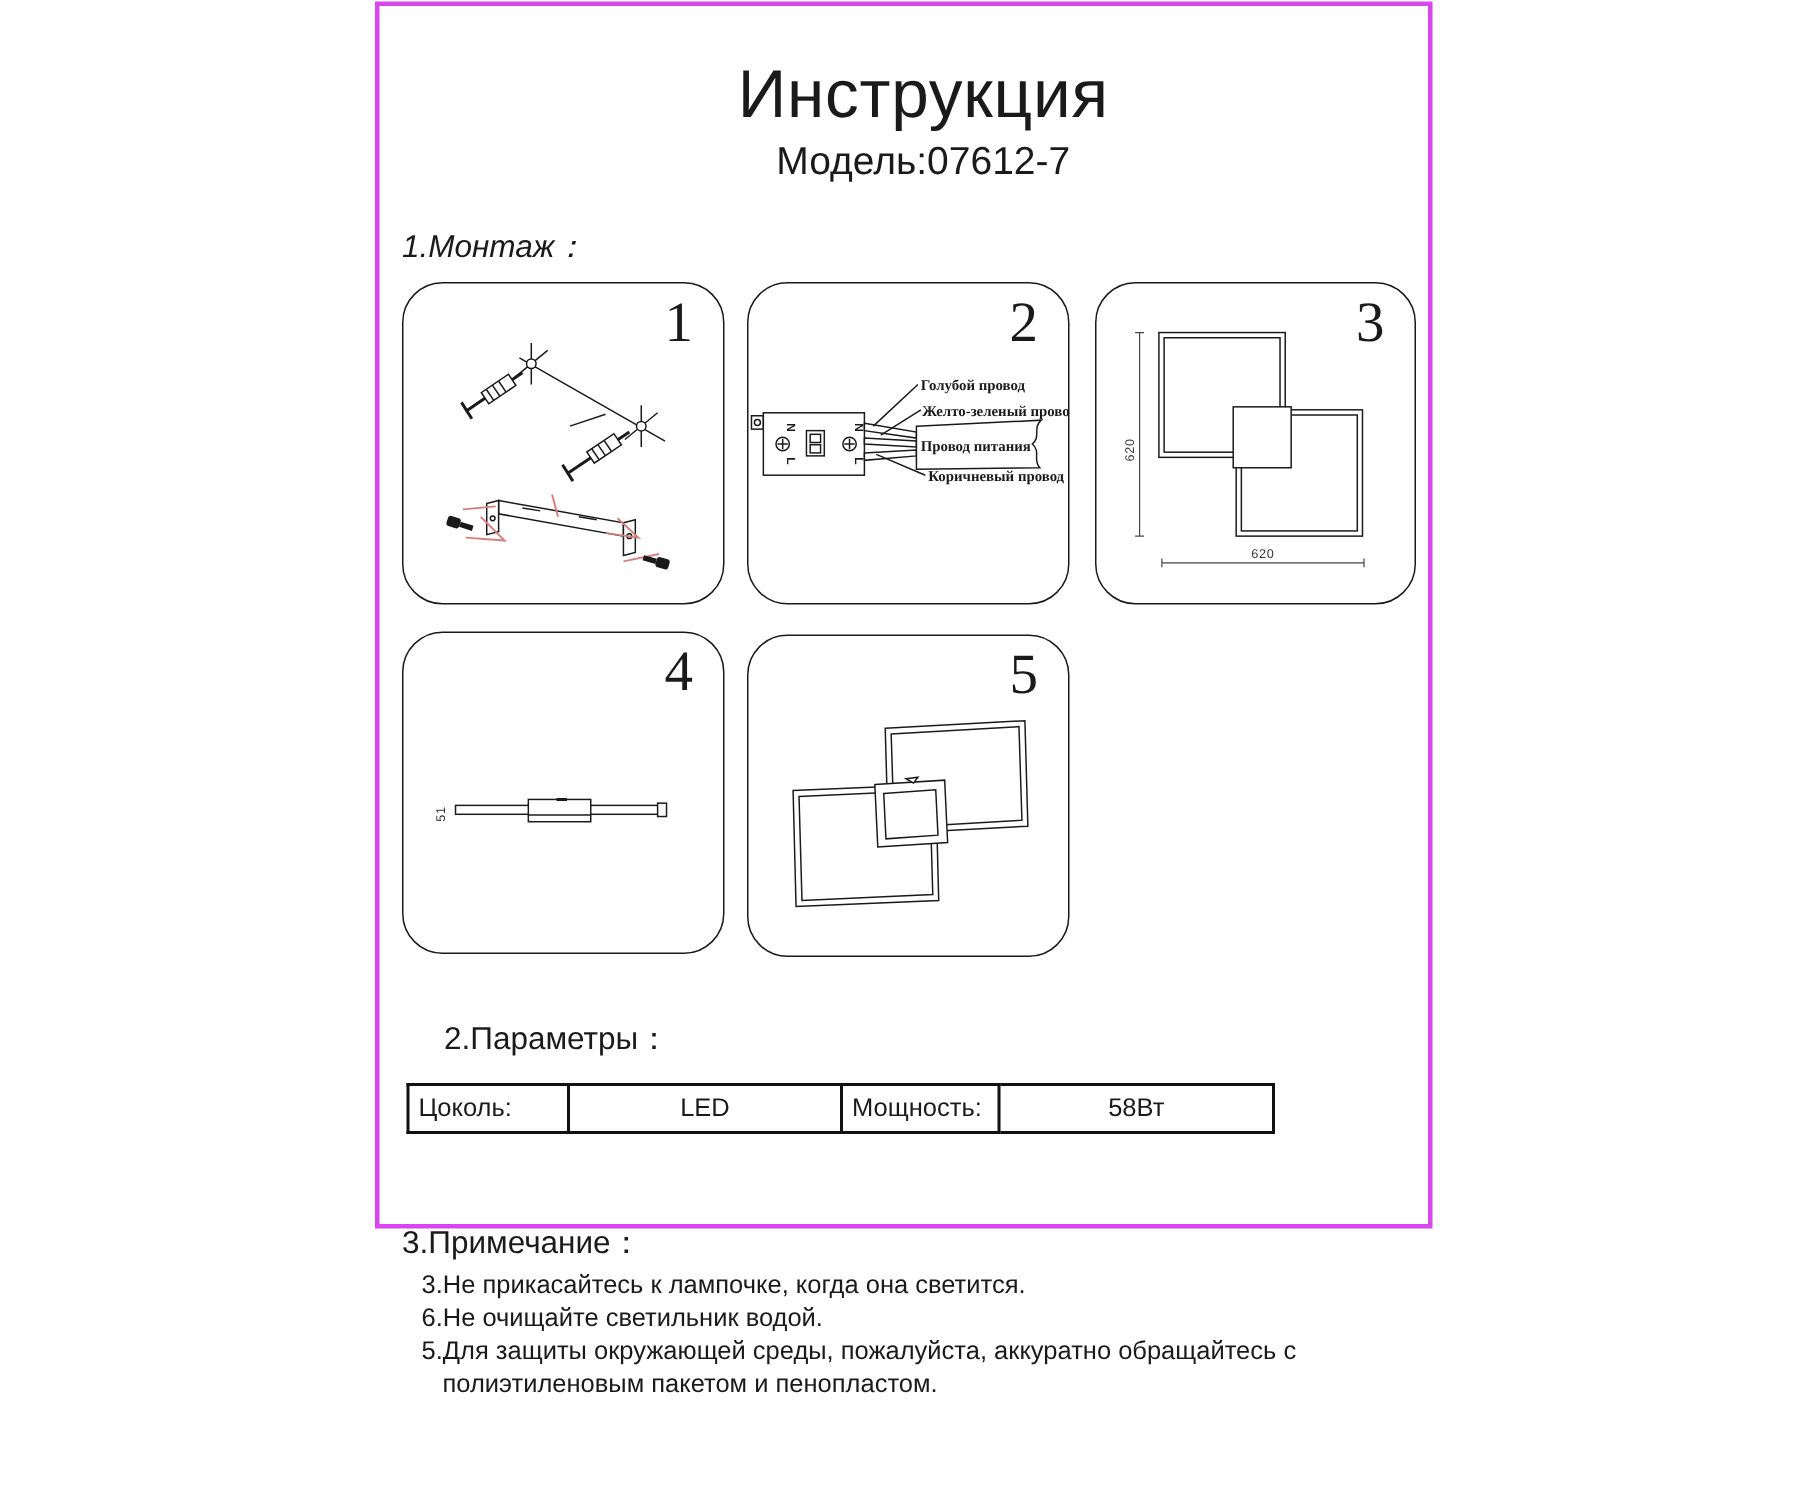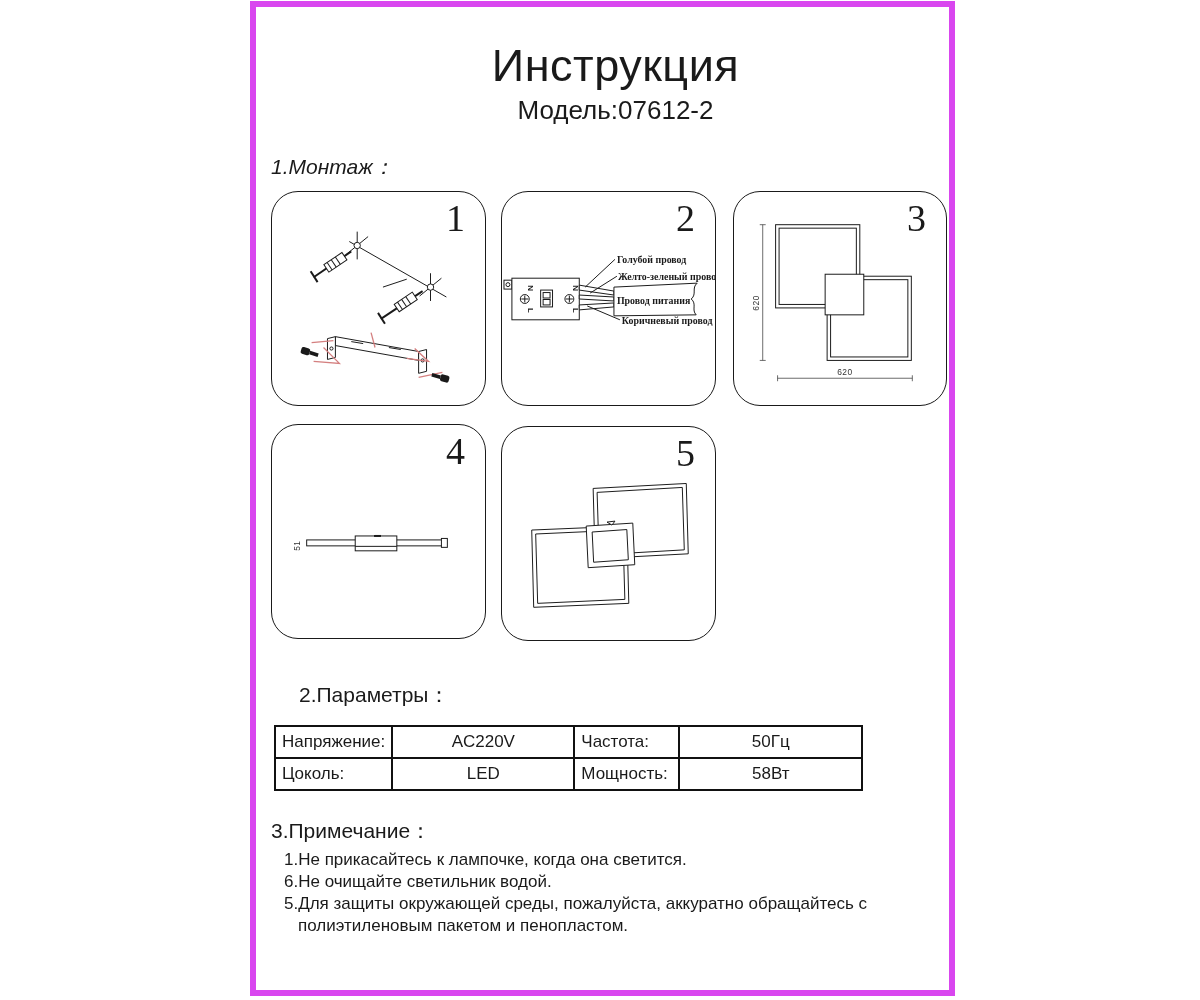--- a/index.html
+++ b/index.html
@@ -1,17 +1,17 @@
 <!DOCTYPE html>
 <html><head>
 <meta charset="utf-8">
 <style>
   html,body{margin:0;padding:0;background:#ffffff;}
   body{width:1200px;height:1000px;position:relative;font-family:"Liberation Sans",sans-serif;color:#1a1a1a;}
-  .page{position:absolute;left:250px;top:1px;width:705px;height:995px;border:6px solid #d946ef;box-sizing:border-box;background:#fff;}
+  .page{position:absolute;left:250px;top:1px;width:705px;height:818px;border:3px solid #d946ef;box-sizing:border-box;background:#fff;}
 
   .title-block{position:absolute;left:0;top:34px;width:100%;text-align:center;transform:translateX(13px);}
   .title{font-size:45px;line-height:1.1;letter-spacing:0.5px;}
   .model{font-size:26px;margin-top:4px;}
 
   .sec-heading{position:absolute;left:15px;font-size:21px;}
   .h-montage{top:146px;font-style:italic;}
   .h-params{top:674px;margin-left:28px;}
   .h-notes{top:810px;text-align:right;}
 
@@ -45,21 +45,21 @@
   .notes-list{position:absolute;left:28px;top:842px;width:650px;font-size:17px;line-height:22px;}
   .notes-list .note{padding-left:14px;text-indent:-14px;}
 </style>
 </head>
 <body>
 
 <div class="page">
 
   <div class="title-block">
     <div class="title">Инструкция</div>
-    <div class="model">Модель:07612-2</div>
+    <div class="model">Модель:07612-7</div>
   </div>
 
   <div class="sec-heading h-montage">1.Монтаж：</div>
 
   <div class="panel p1">
     <svg class="diag" viewBox="0 0 215 215">
       <line x1="78" y1="50" x2="176" y2="106" class="k1"></line>
       <g>
         <line x1="86" y1="40" x2="86" y2="68" class="k1"></line>
         <line x1="75" y1="63" x2="97" y2="45" class="k1"></line>
@@ -215,36 +215,30 @@
         <polygon points="106,96 114,95 111,99" class="wk"></polygon>
       </g>
     </svg>
     <span class="panel-num">5</span>
   </div>
 
   <div class="sec-heading h-params">2.Параметры：</div>
 
   <table class="params-table">
     <tbody>
-        <tr>
-      <td class="lab">Напряжение:</td>
-      <td class="val1">AC220V</td>
-      <td class="lab lab2">Частота:</td>
-      <td class="val2">50Гц</td>
-    </tr>
     <tr>
       <td class="lab">Цоколь:</td>
       <td class="val1">LED</td>
       <td class="lab lab2">Мощность:</td>
       <td class="val2">58Вт</td>
     </tr>
   </tbody>
     </table>
 
   <div class="sec-heading h-notes">3.Примечание：</div>
 
   <div class="notes-list">
-    <div class="note">1.Не прикасайтесь к лампочке, когда она светится.</div>
+    <div class="note">3.Не прикасайтесь к лампочке, когда она светится.</div>
     <div class="note">6.Не очищайте светильник водой.</div>
     <div class="note">5.Для защиты окружающей среды, пожалуйста, аккуратно обращайтесь с полиэтиленовым пакетом и пенопластом.</div>
   </div>
 
 </div>
 
 </body></html>

